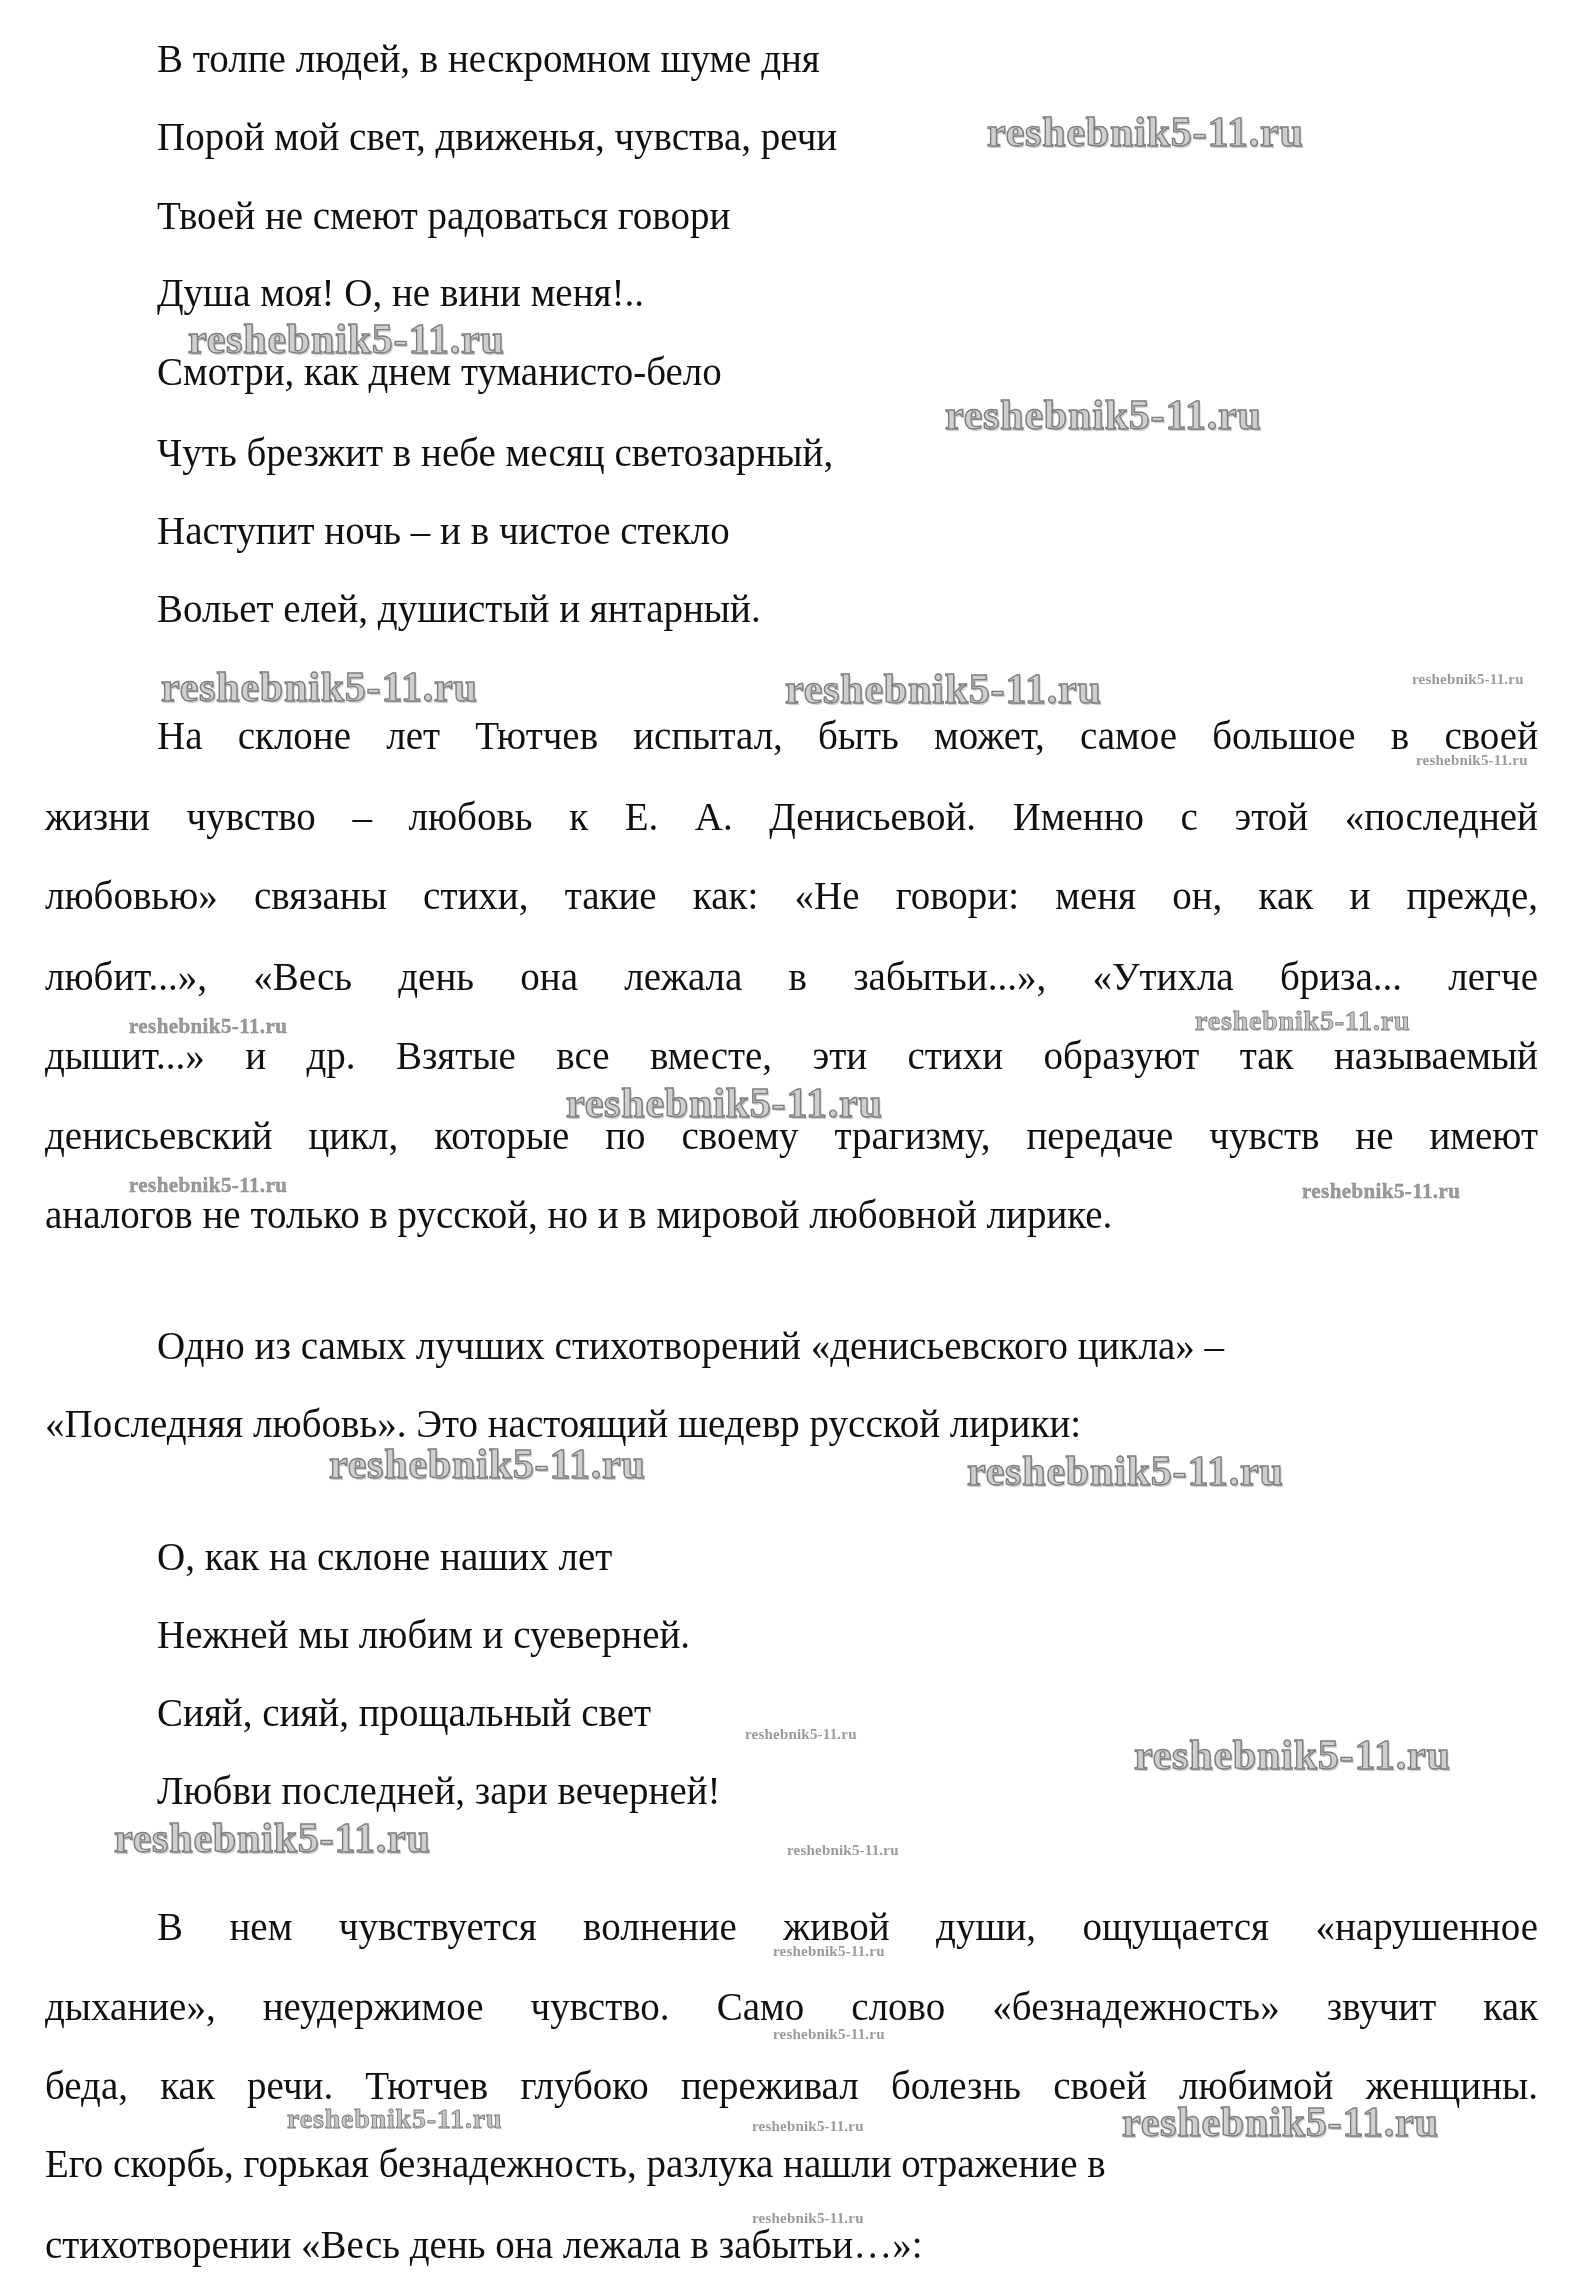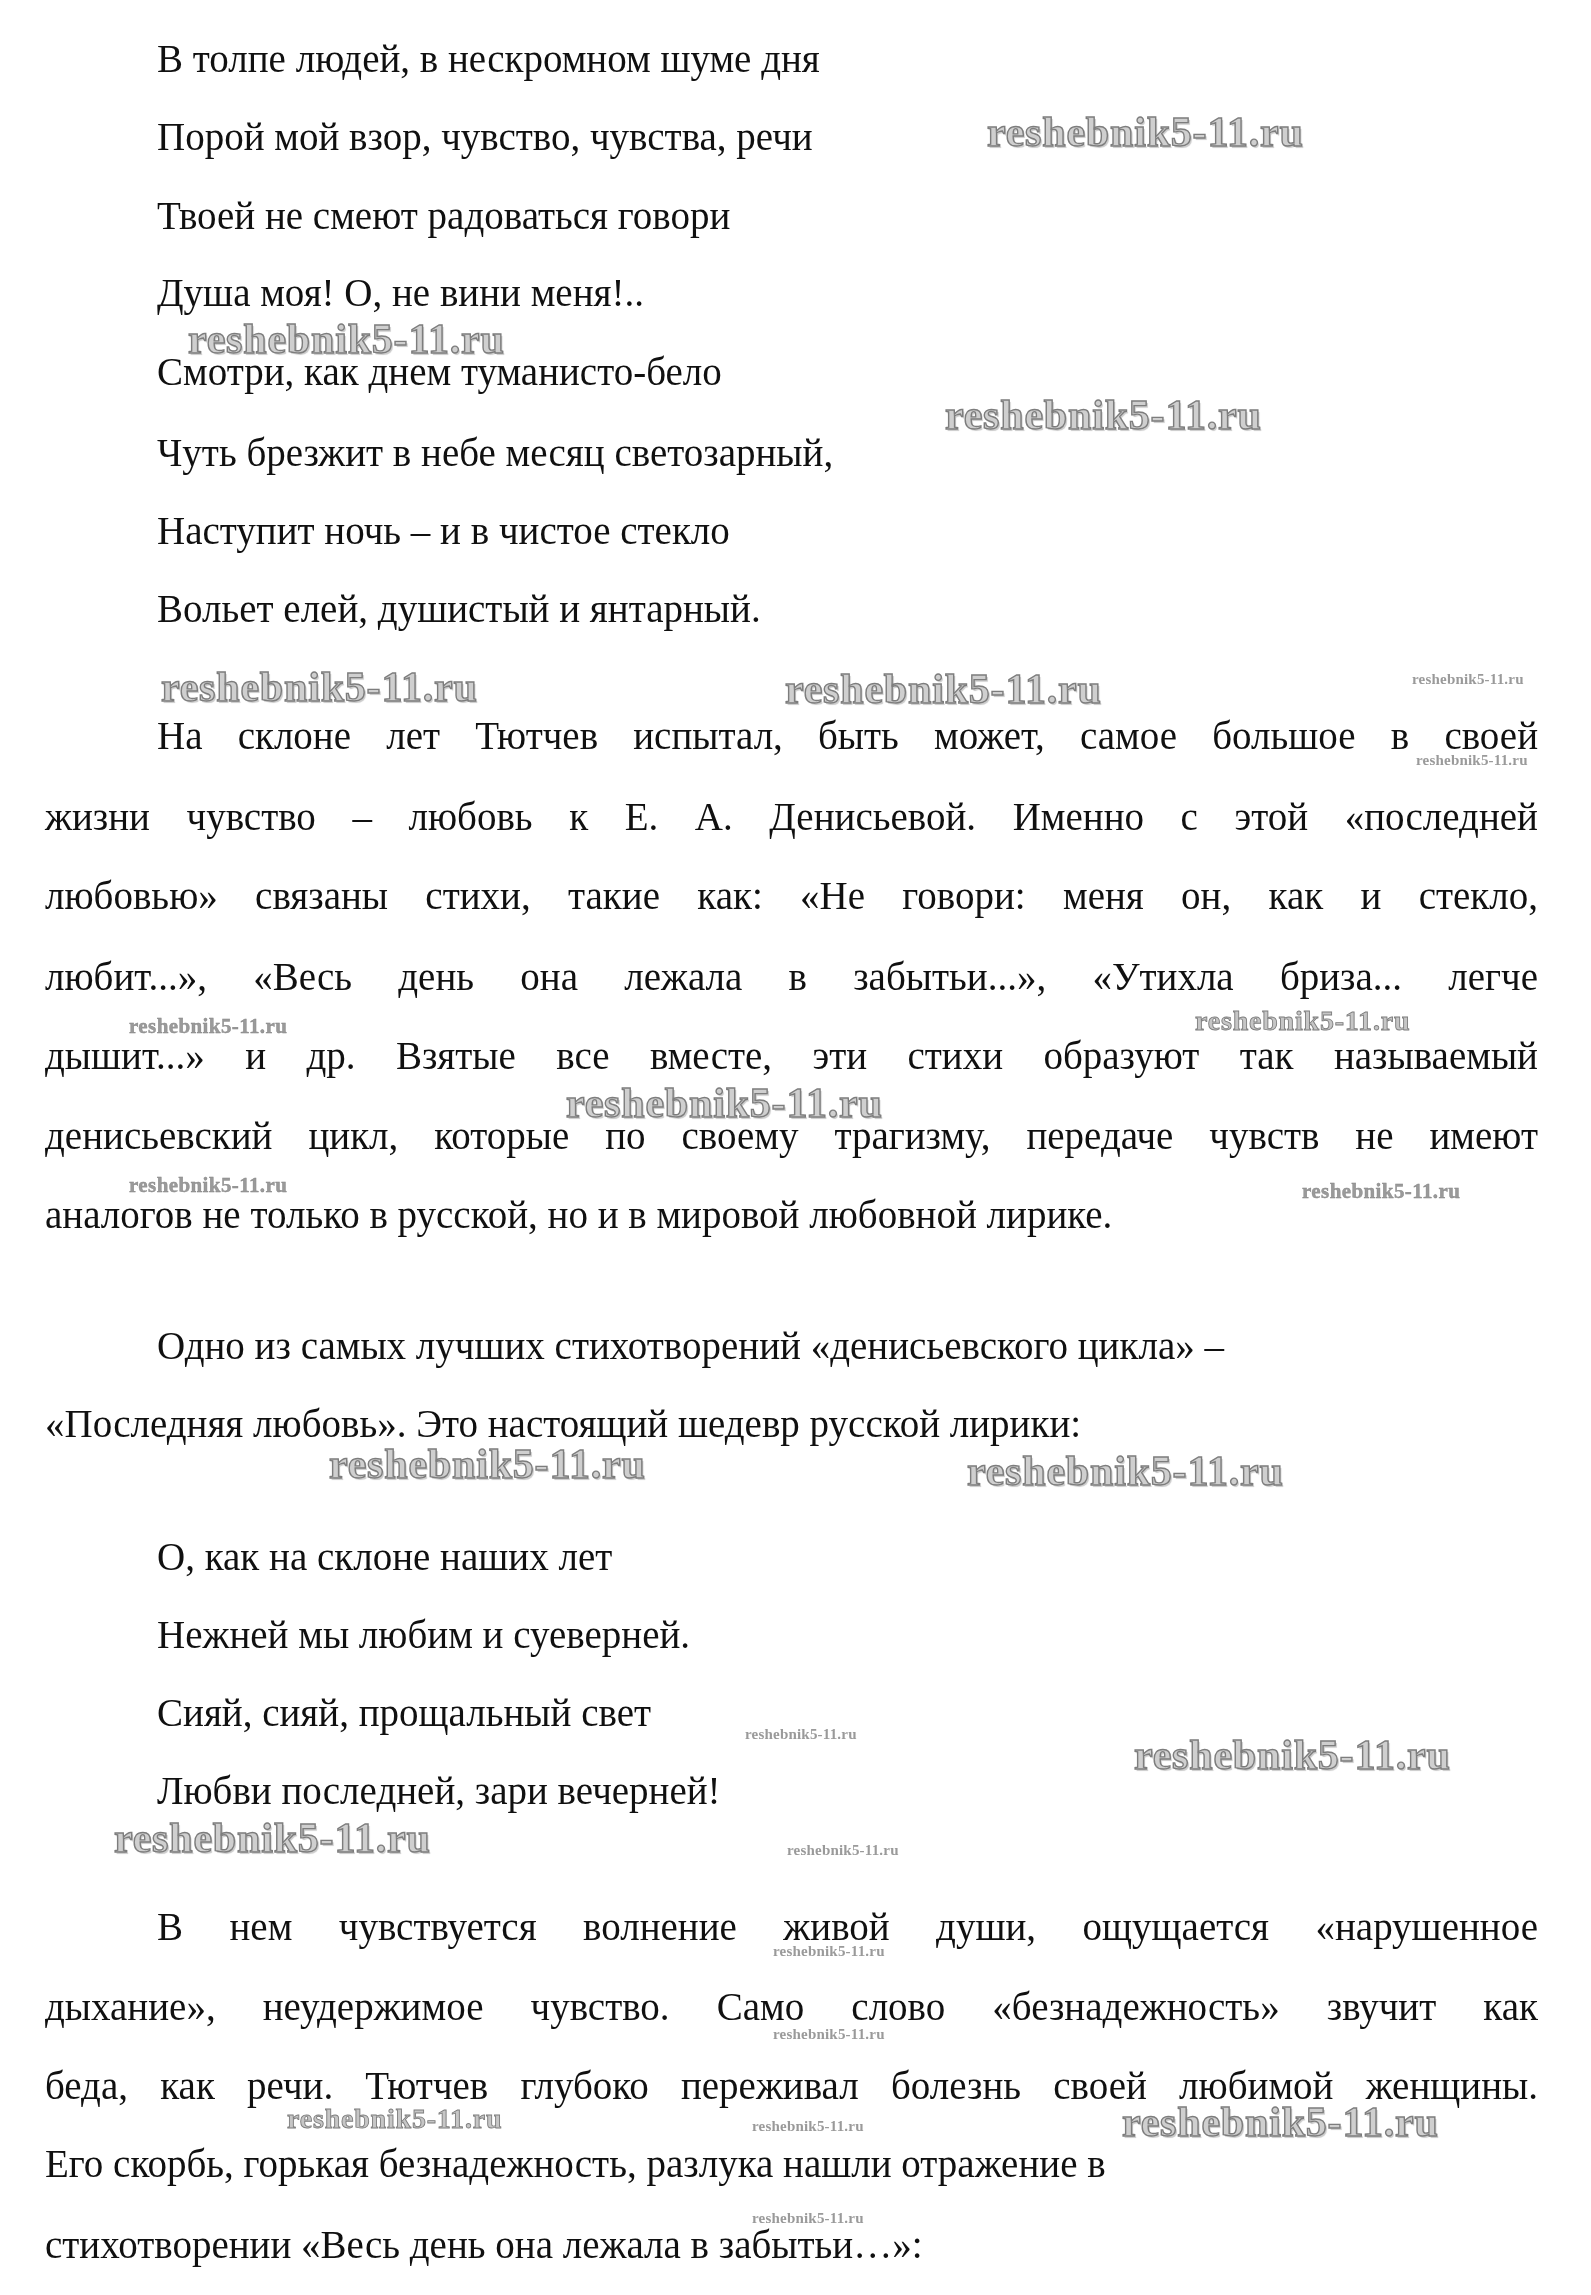--- a/index.html
+++ b/index.html
@@ -56,33 +56,33 @@
     letter-spacing: 0.2px;
   }
 </style>
 </head>
 <body>
 
 <div class="page">
 
   <section>
     <div class="tl" style="left:157px; top:38px">В толпе людей, в нескромном шуме дня</div>
-    <div class="tl" style="left:157px; top:116px">Порой мой взор, чувство, чувства, речи</div>
+    <div class="tl" style="left:157px; top:116px">Порой мой свет, движенья, чувства, речи</div>
     <div class="tl" style="left:157px; top:195px">Твоей не смеют радоваться говори</div>
     <div class="tl" style="left:157px; top:272px">Душа моя! О, не вини меня!..</div>
     <div class="tl" style="left:157px; top:351px">Смотри, как днем туманисто-бело</div>
     <div class="tl" style="left:157px; top:432px">Чуть брезжит в небе месяц светозарный,</div>
     <div class="tl" style="left:157px; top:510px">Наступит ночь – и в чистое стекло</div>
     <div class="tl" style="left:157px; top:588px">Вольет елей, душистый и янтарный.</div>
   </section>
 
   <section>
     <div class="just" style="left:157px; top:715px; width:1381px">На склоне лет Тютчев испытал, быть может, самое большое в своей</div>
     <div class="just" style="left:45px; top:796px; width:1493px">жизни чувство – любовь к Е. А. Денисьевой. Именно с этой «последней</div>
-    <div class="just" style="left:45px; top:875px; width:1493px">любовью» связаны стихи, такие как: «Не говори: меня он, как и стекло,</div>
+    <div class="just" style="left:45px; top:875px; width:1493px">любовью» связаны стихи, такие как: «Не говори: меня он, как и прежде,</div>
     <div class="just" style="left:45px; top:956px; width:1493px">любит...», «Весь день она лежала в забытьи...», «Утихла бриза... легче</div>
     <div class="just" style="left:45px; top:1035px; width:1493px">дышит...» и др. Взятые все вместе, эти стихи образуют так называемый</div>
     <div class="just" style="left:45px; top:1115px; width:1493px">денисьевский цикл, которые по своему трагизму, передаче чувств не имеют</div>
     <div class="tl" style="left:45px; top:1194px">аналогов не только в русской, но и в мировой любовной лирике.</div>
   </section>
 
   <section>
     <div class="tl" style="left:157px; top:1325px">Одно из самых лучших стихотворений «денисьевского цикла» –</div>
     <div class="tl" style="left:45px; top:1403px">«Последняя любовь». Это настоящий шедевр русской лирики:</div>
   </section>

